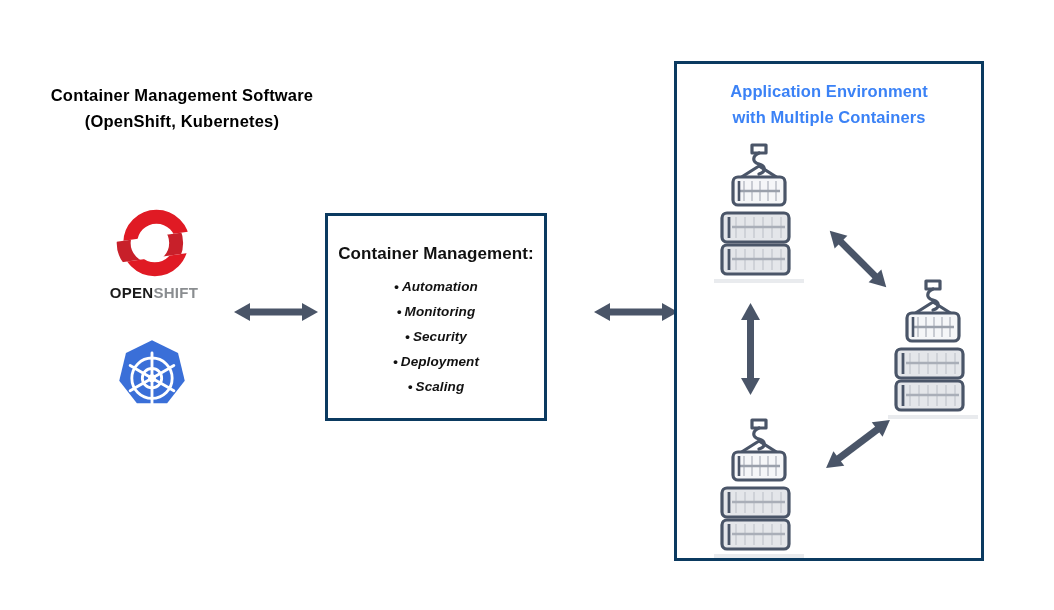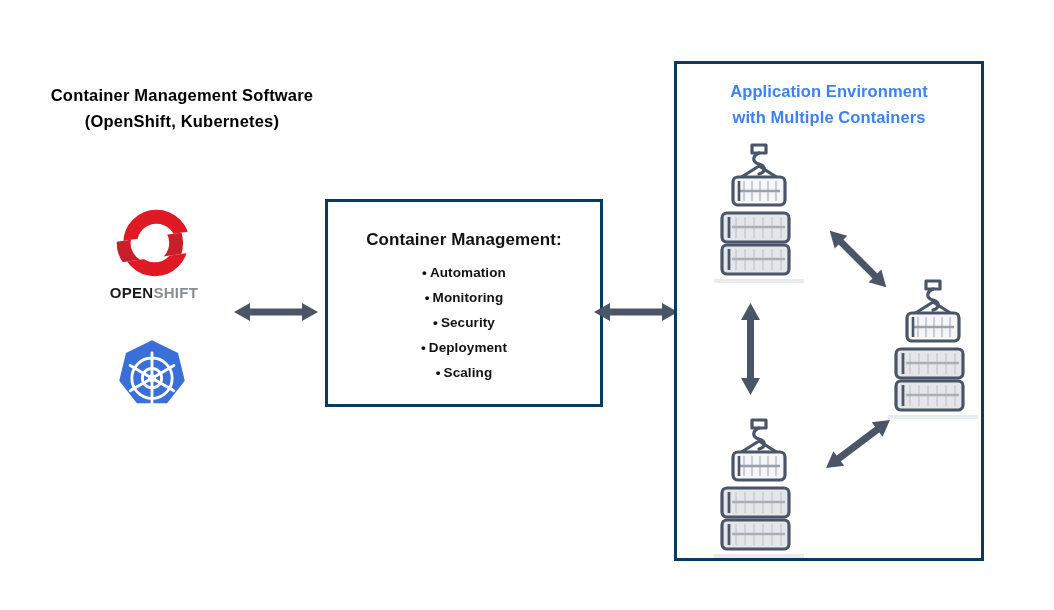--- a/index.html
+++ b/index.html
@@ -68,22 +68,22 @@
   #kubernetes-logo {
     left: 110px;
     top: 337px;
     width: 84px;
     height: 84px;
   }
 
   
   #center-box {
     left: 325px;
-    top: 199px;
-    width: 278px;
+    top: 213px;
+    width: 222px;
     height: 208px;
     border: 3px solid #0b3a60;
     background: #ffffff;
     box-sizing: border-box;
   }
   #center-title {
     position: absolute;
     left: 0; right: 0;
     top: 28px;
     text-align: center;
@@ -93,20 +93,21 @@
     letter-spacing: 0.1px;
   }
   #center-list {
     position: absolute;
     left: 0; right: 0;
     top: 58px;
     margin: 0;
     padding: 0;
     list-style: none;
     text-align: center;
+    font-style: italic;
   }
   #center-list li {
     font-size: 13.5px;
     font-weight: bold;
     color: #111111;
     line-height: 25px;
     letter-spacing: 0.1px;
   }
   #center-list li .bullet { margin-right: 3px; }
 

